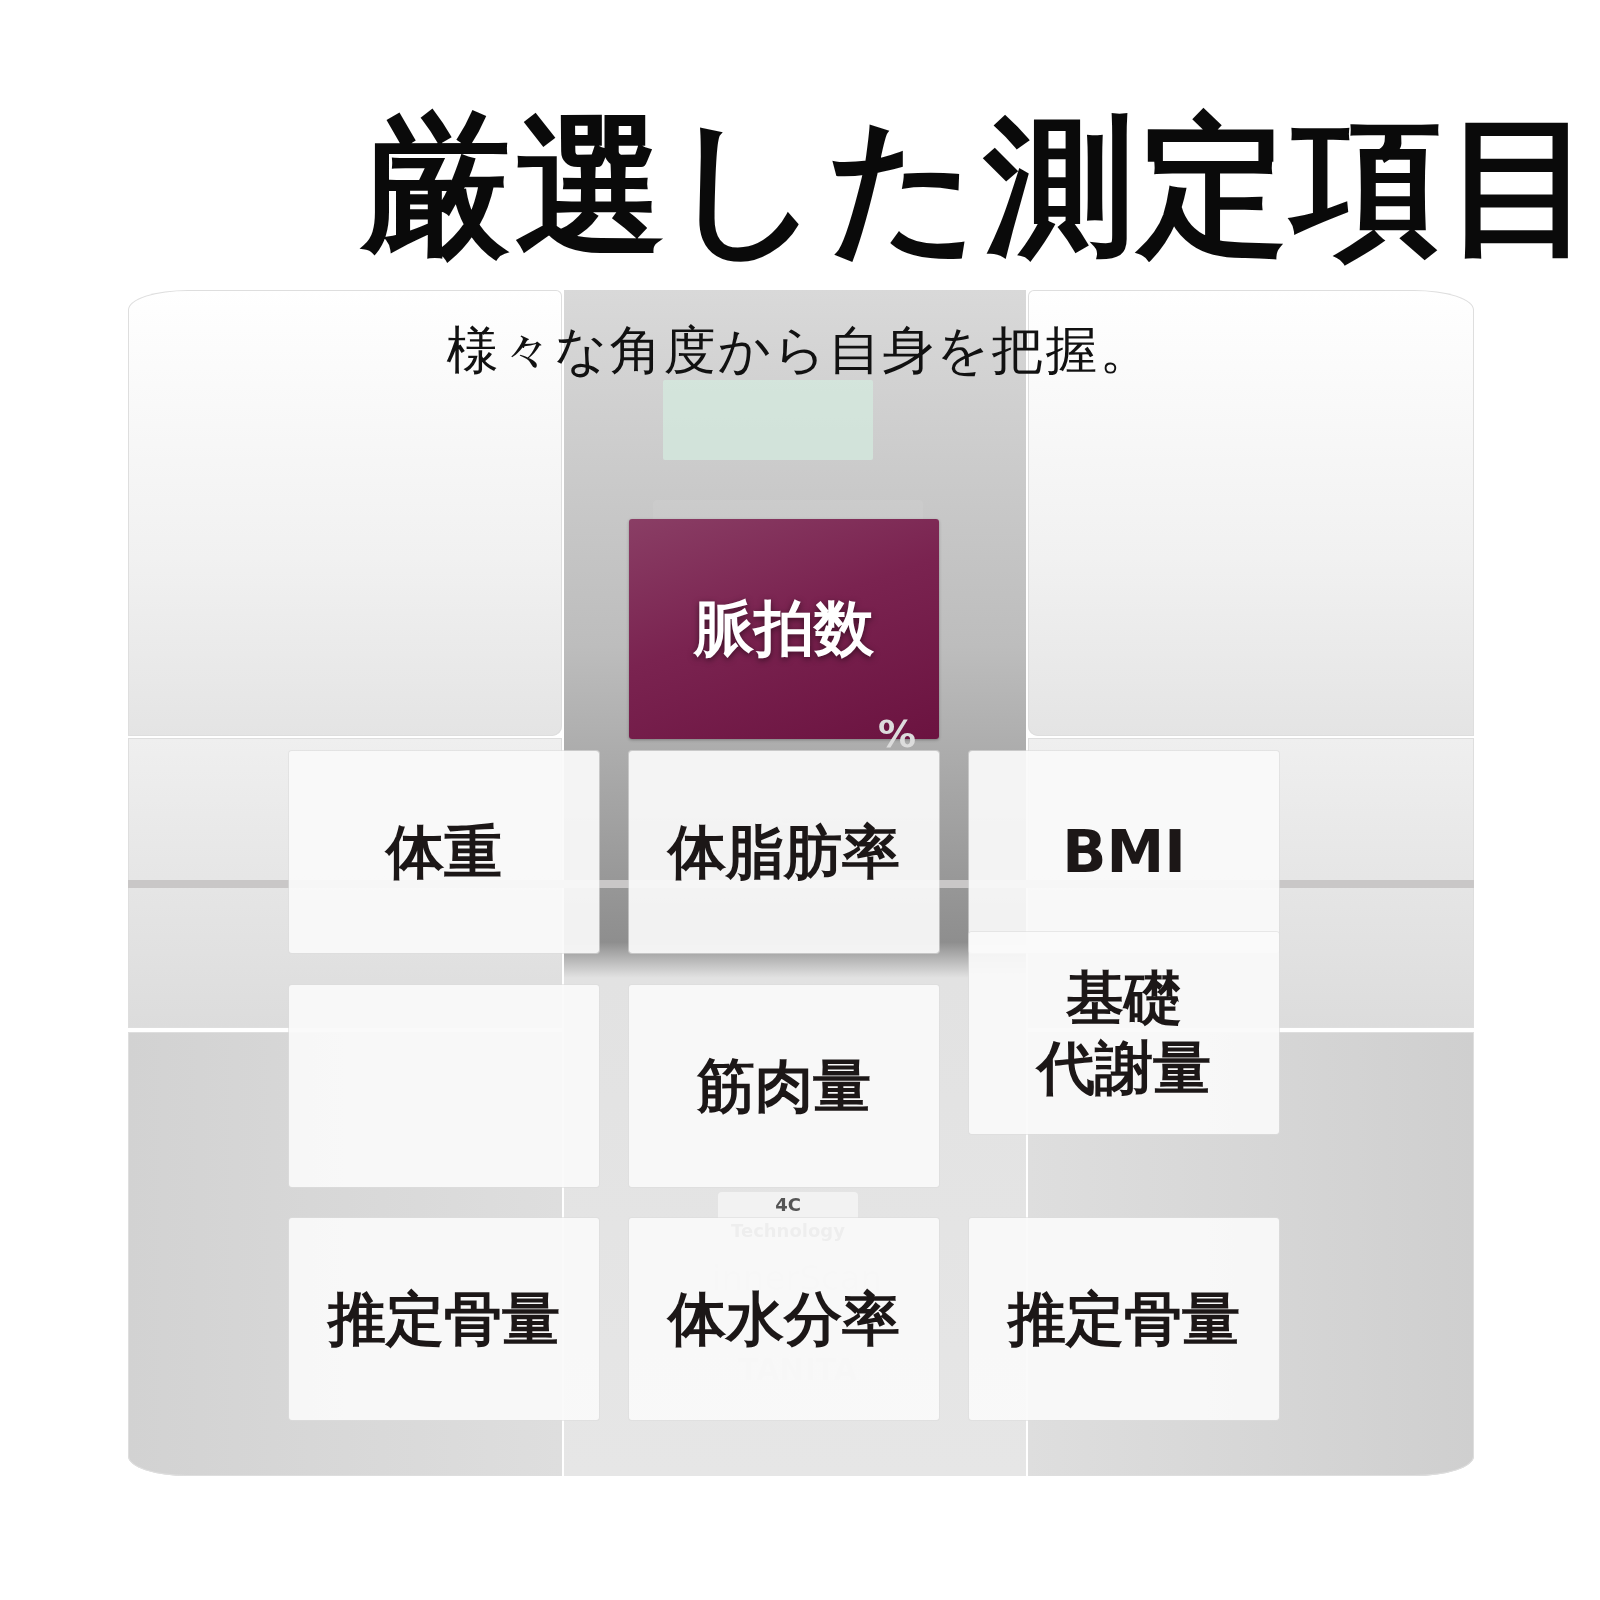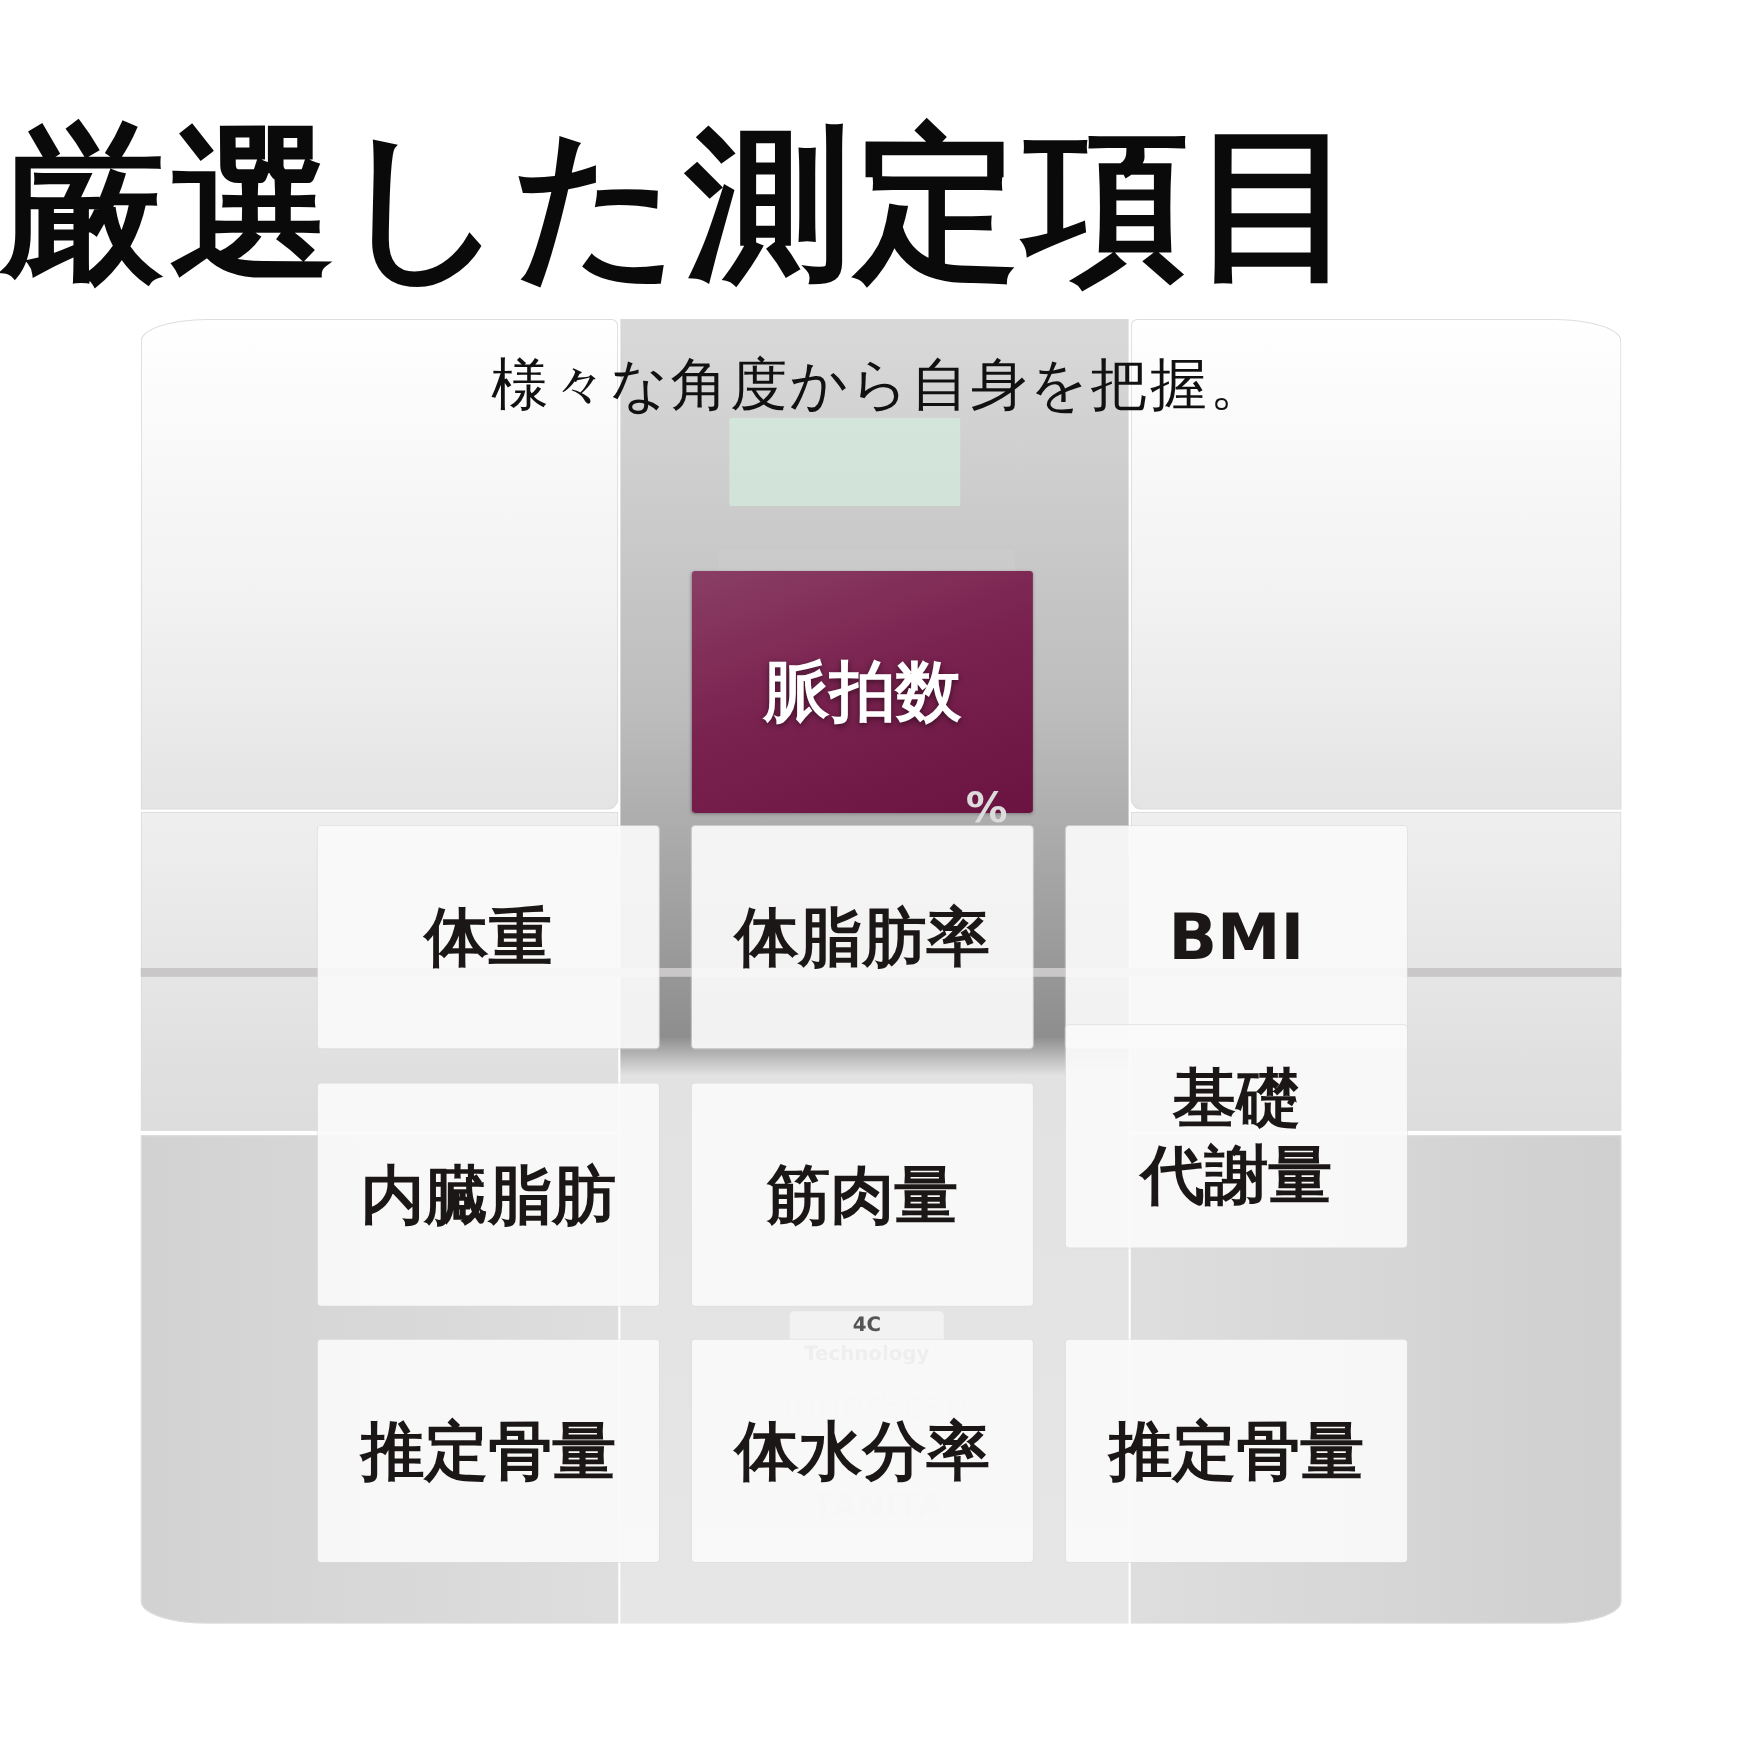--- a/index.html
+++ b/index.html
@@ -1,21 +1,21 @@
 <!DOCTYPE html>
 <html><head>
   <meta charset="utf-8">
   <style>
     html, body { margin: 0; padding: 0; }
     body {
       width: 1600px; height: 1600px; background: #ffffff; position: relative; overflow: hidden;
       font-family: "DejaVu Sans", "Liberation Sans", sans-serif;
     }
     .title {
-      position: absolute; left: 0; top: 100px; width: 1600px; text-align: left;
+      position: absolute; left: 0; top: 100px; width: 1600px; text-align: right;
       font-family: "DejaVu Serif", "Liberation Serif", serif;
       font-size: 150px; font-weight: bold; letter-spacing: 4px; color: #0a0a0a;
       line-height: 170px;
     }
     
     .device {
       position: absolute; left: 128px; top: 290px; width: 1346px; height: 1186px;
     }
     .panel {
       position: absolute; background: linear-gradient(180deg, #ffffff 0%, #f1f1f1 60%, #e4e4e4 100%);
@@ -105,21 +105,20 @@
   <span>体重</span>
 </div>
 <div class="tile" style="left:629px;top:751px;">
   <span>体脂肪率</span>
 </div>
 <div class="tile" style="left:969px;top:751px;">
   <span>BMI</span>
 </div>
 
 <div class="tile" style="left:289px;top:985px;">
-  <span>内臓脂肪</span>
 </div>
 <div class="tile" style="left:629px;top:985px;">
   <span>筋肉量</span>
 </div>
 <div class="tile" style="left:969px;top:932px;">
   <span>基礎</span>
   <span>代謝量</span>
 </div>
 
 <div class="tech-badge">4C Technology</div>

